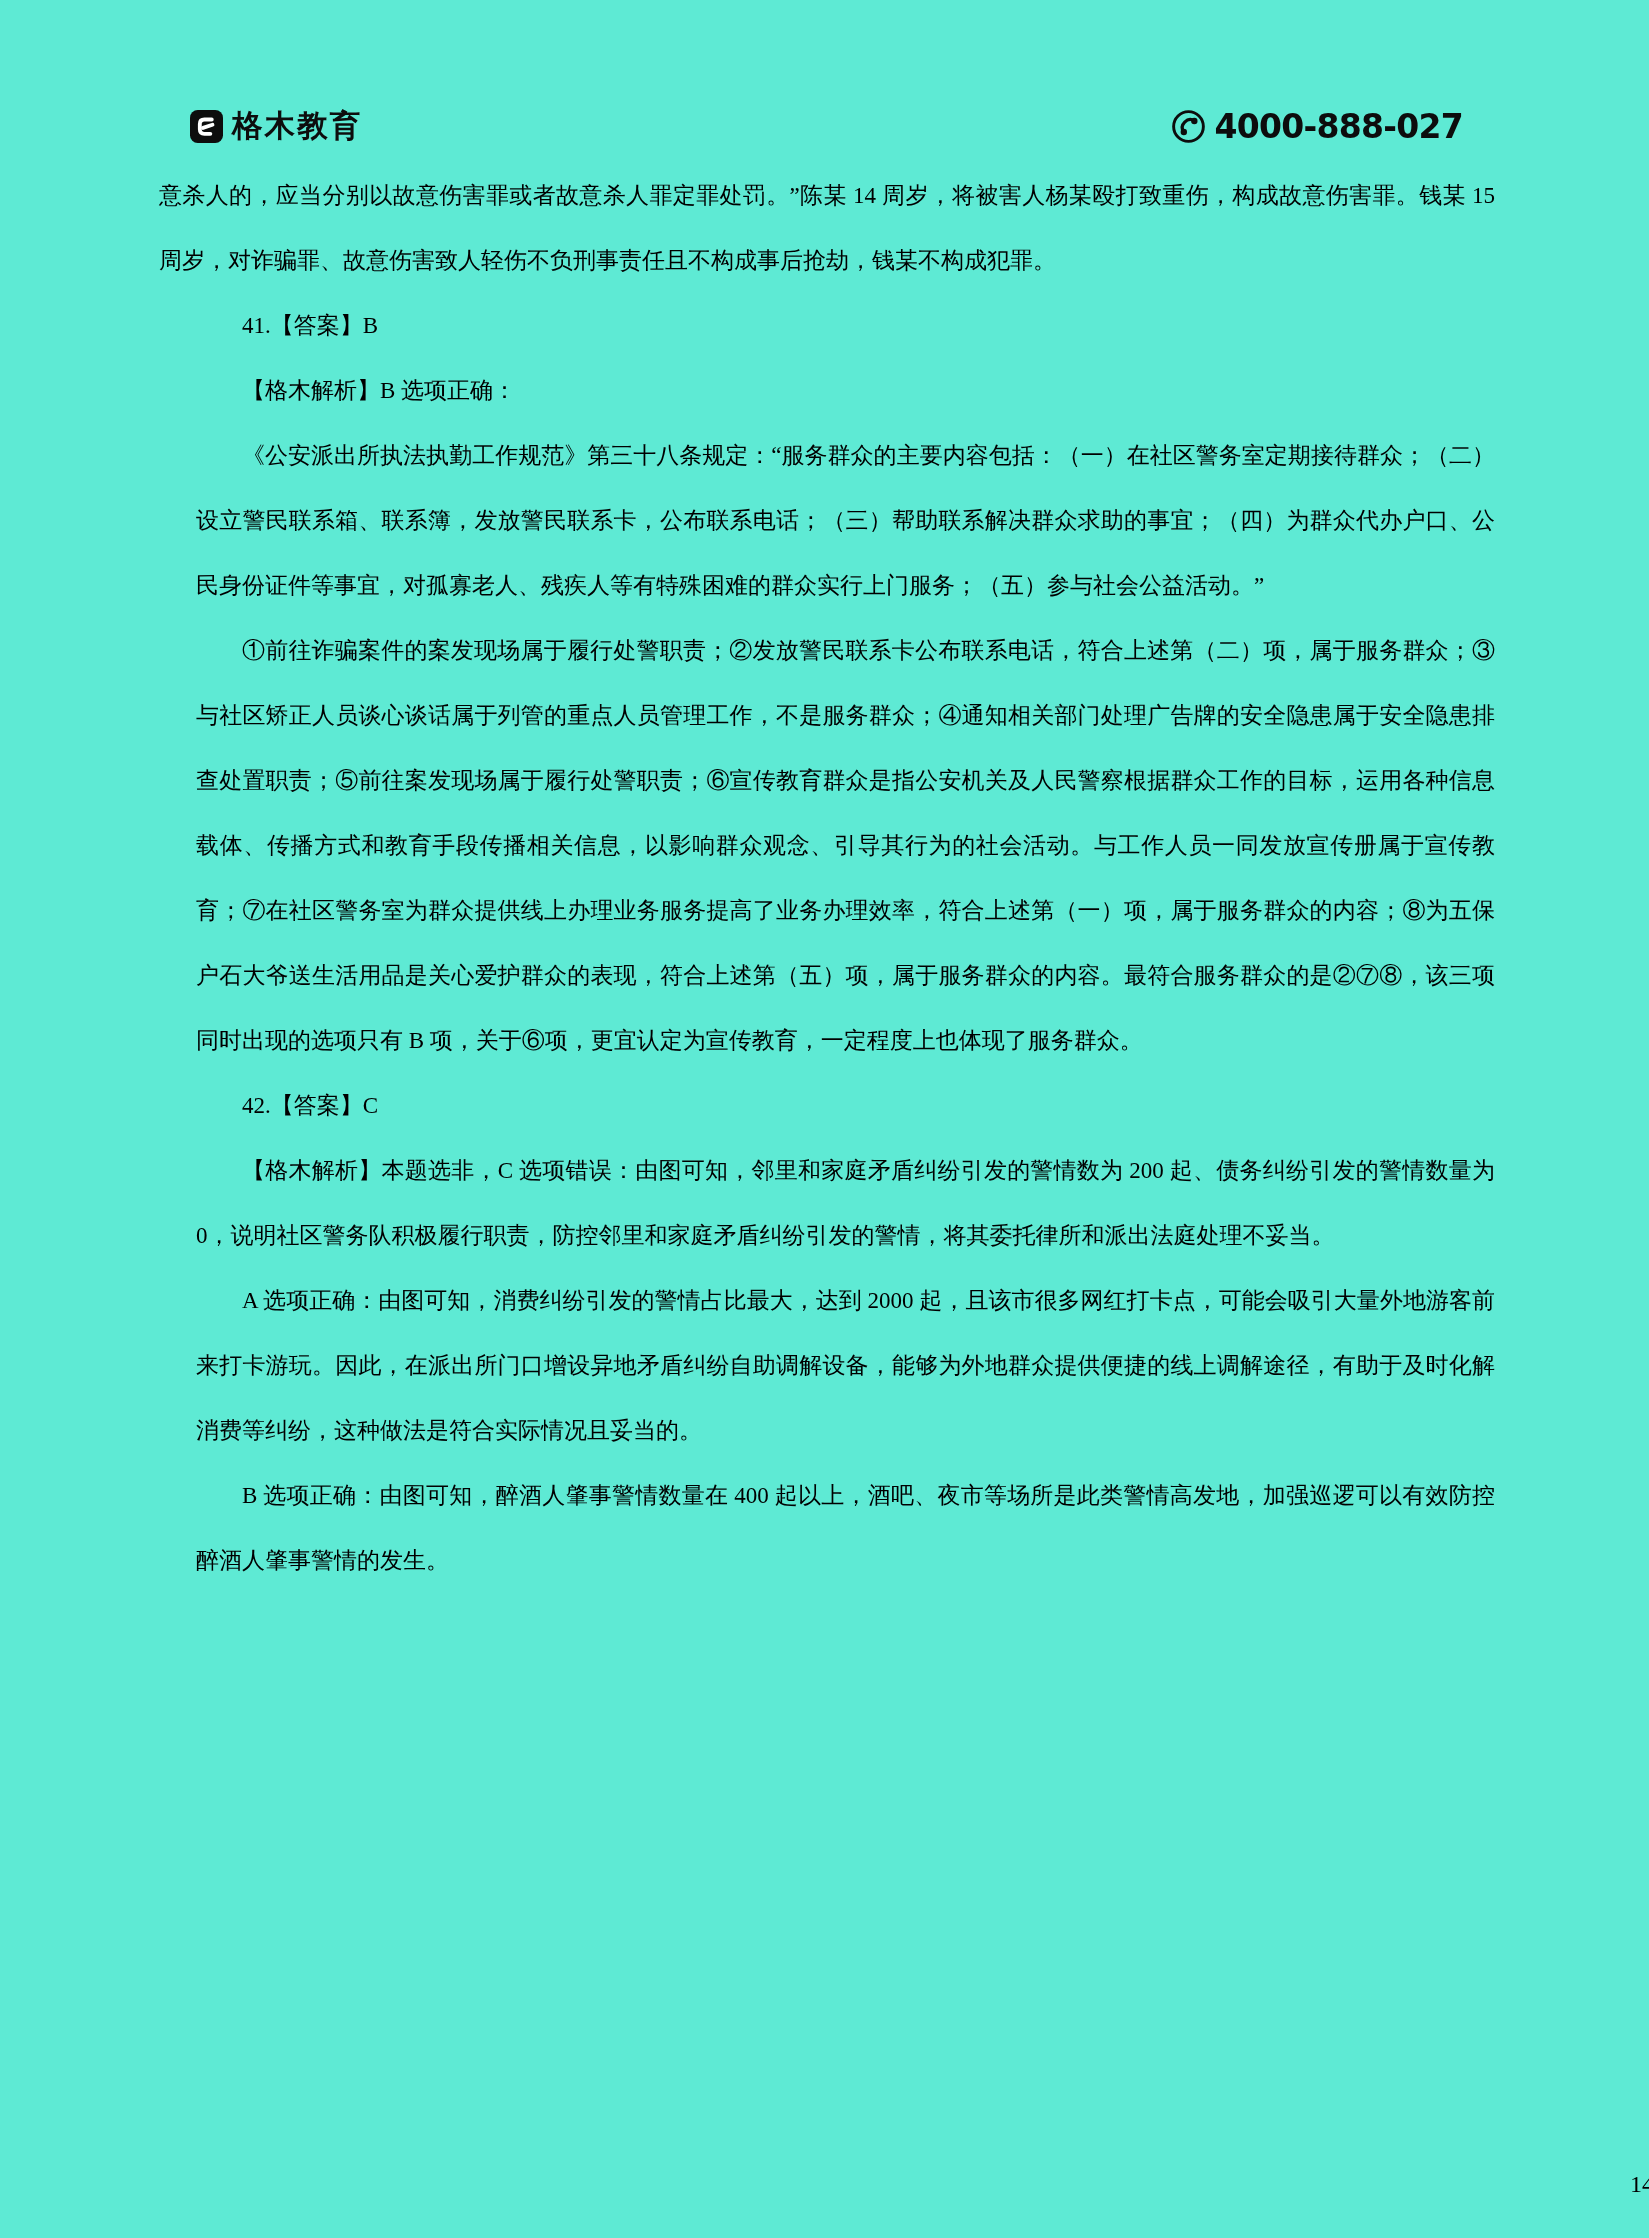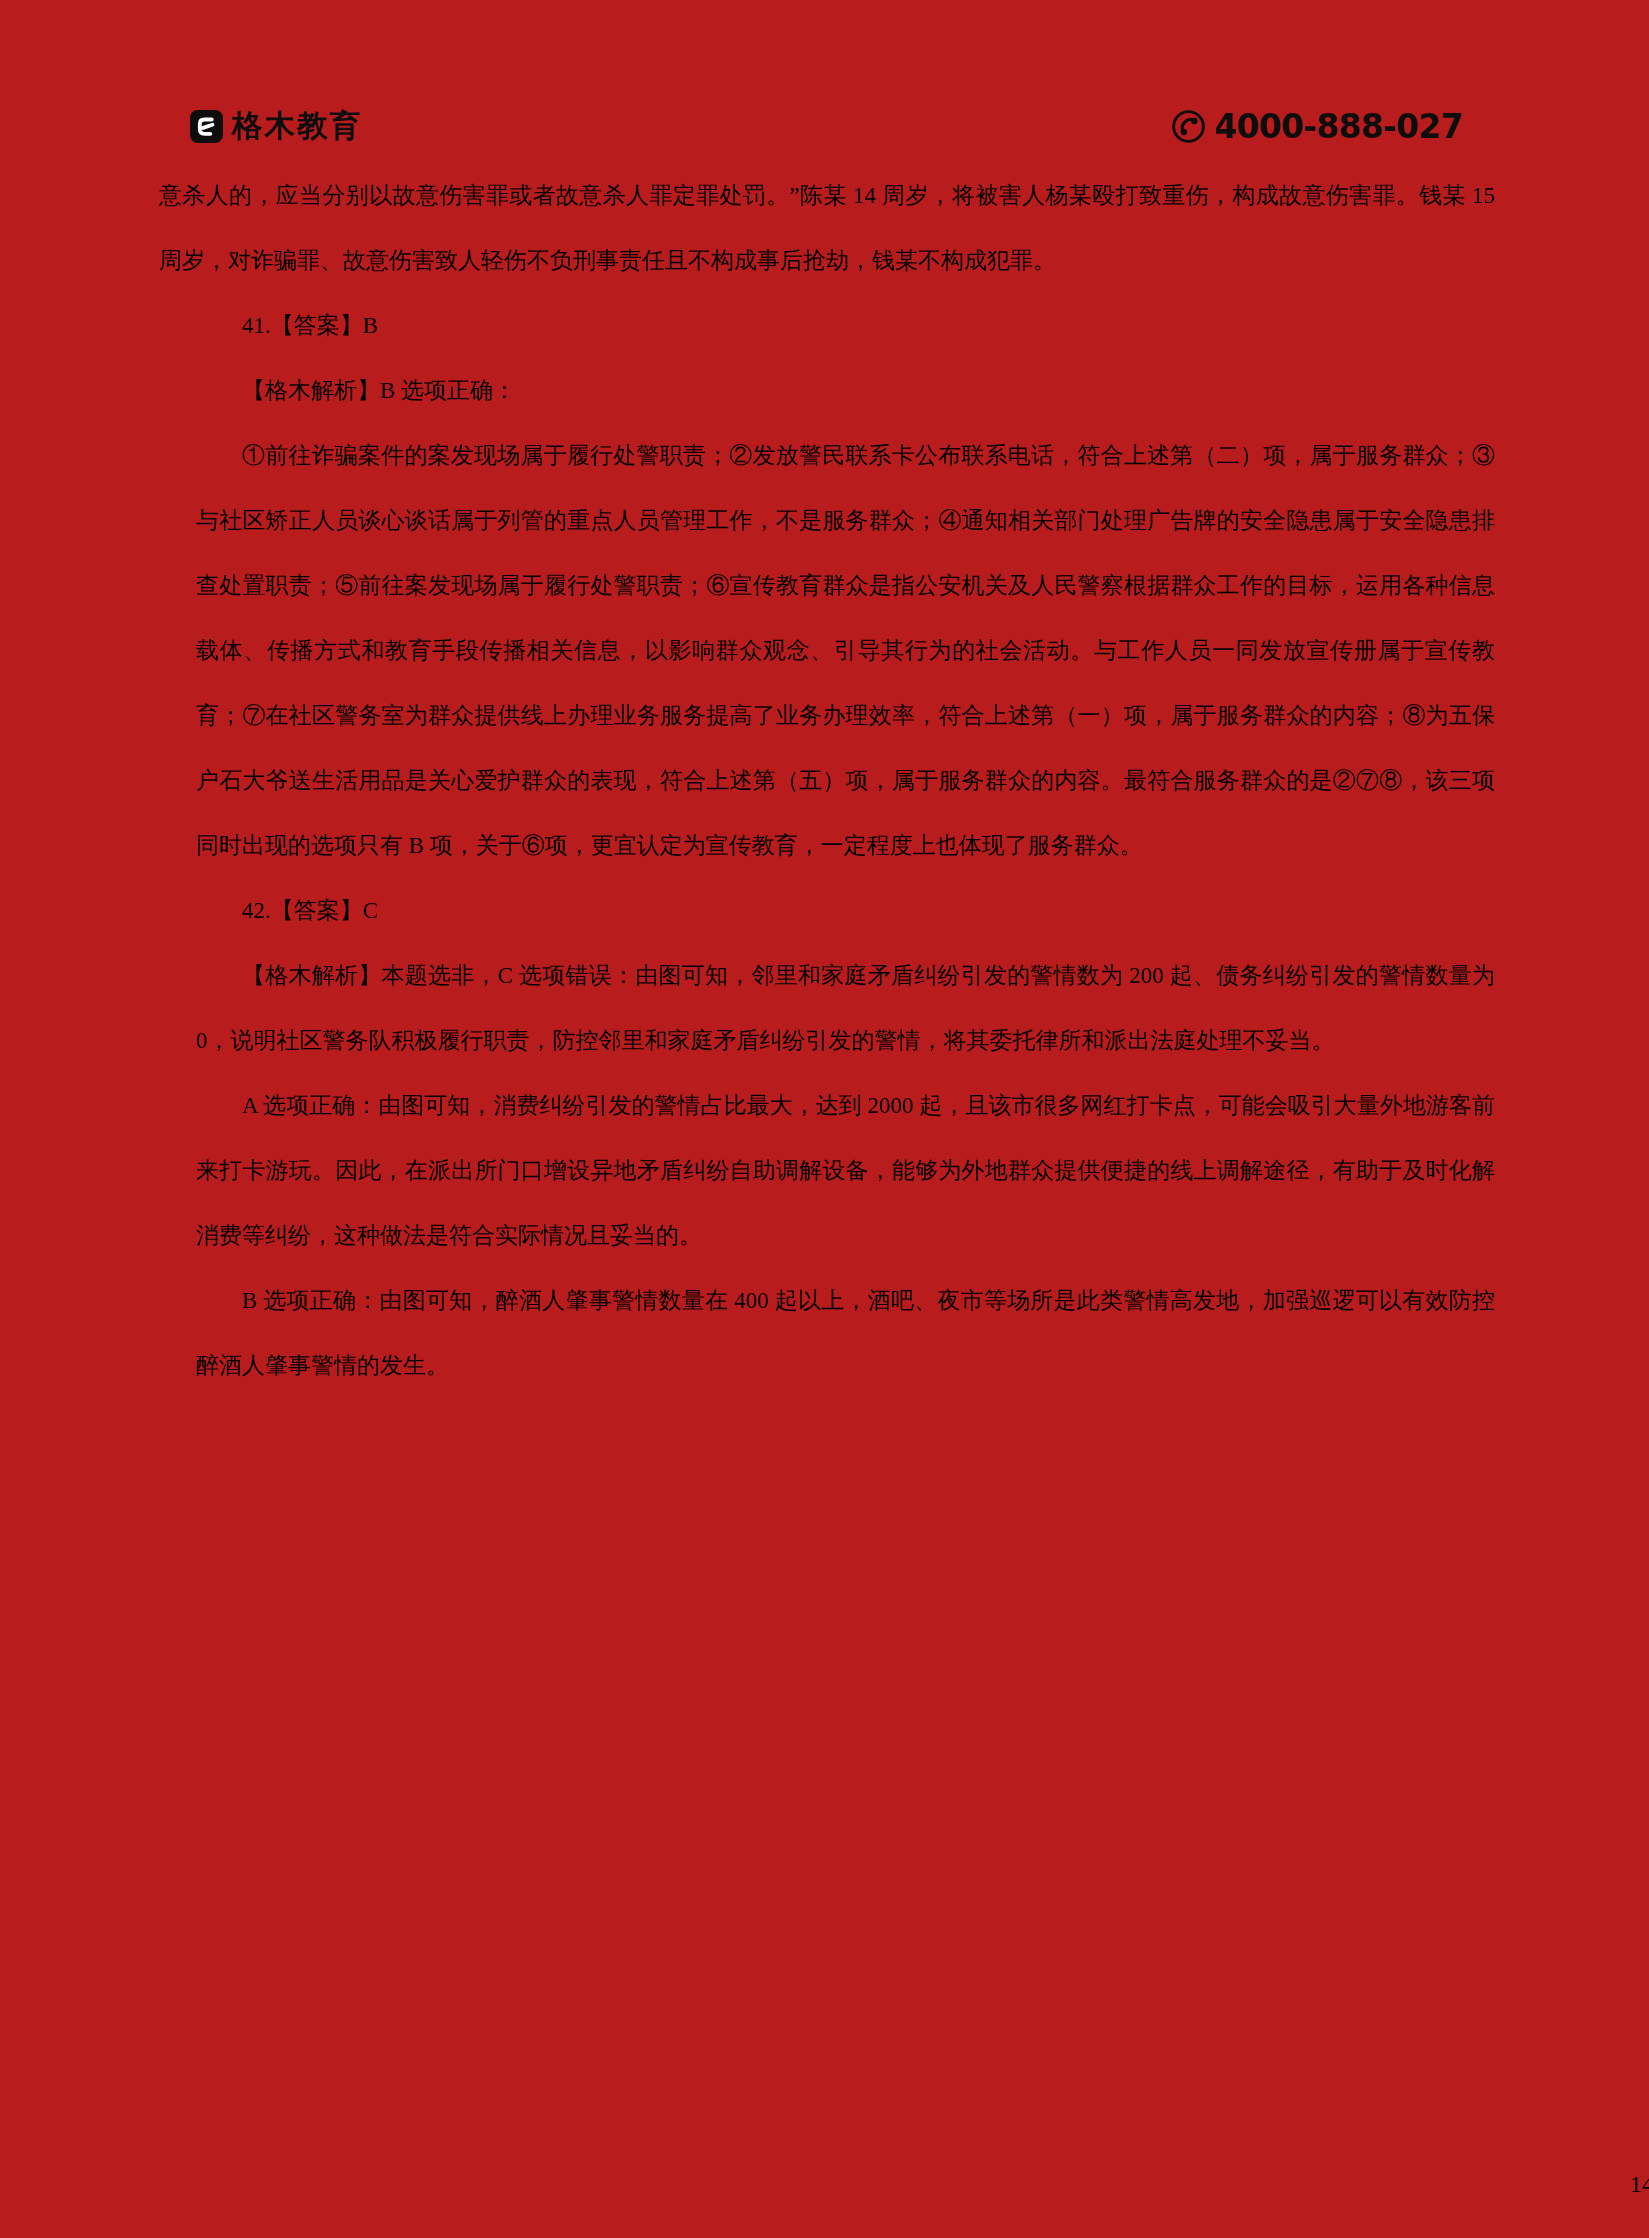--- a/index.html
+++ b/index.html
@@ -1,20 +1,20 @@
 <!DOCTYPE html>
 <html style="font-size:11px"><head>
 <meta charset="utf-8">
 <style>
   html, body { margin: 0; padding: 0; background: #ffffff; }
   .page {
     position: relative;
     width: 1650px;
     height: 2239px;
-    background: #b91c1c;
+    background: #5eead4;
     color: #000000;
     font-family: "Liberation Serif", "DejaVu Serif", serif;
     overflow: hidden;
   }
   .header {
     position: absolute;
     top: 103px;
     left: 190px;
     right: 187px;
     height: 46px;
@@ -89,20 +89,21 @@
         </svg>
       </span>
       <span class="phone-number">4000-888-027</span>
     </div>
   </div>
 
   <div class="content">
     <p class="para">意杀人的，应当分别以故意伤害罪或者故意杀人罪定罪处罚。”陈某 14 周岁，将被害人杨某殴打致重伤，构成故意伤害罪。钱某 15 周岁，对诈骗罪、故意伤害致人轻伤不负刑事责任且不构成事后抢劫，钱某不构成犯罪。</p>
     <p class="para indent">41.【答案】B</p>
     <p class="para indent">【格木解析】B 选项正确：</p>
+    <p class="para indent">《公安派出所执法执勤工作规范》第三十八条规定：“服务群众的主要内容包括：（一）在社区警务室定期接待群众；（二）设立警民联系箱、联系簿，发放警民联系卡，公布联系电话；（三）帮助联系解决群众求助的事宜；（四）为群众代办户口、公民身份证件等事宜，对孤寡老人、残疾人等有特殊困难的群众实行上门服务；（五）参与社会公益活动。”</p>
     <p class="para indent">①前往诈骗案件的案发现场属于履行处警职责；②发放警民联系卡公布联系电话，符合上述第（二）项，属于服务群众；③与社区矫正人员谈心谈话属于列管的重点人员管理工作，不是服务群众；④通知相关部门处理广告牌的安全隐患属于安全隐患排查处置职责；⑤前往案发现场属于履行处警职责；⑥宣传教育群众是指公安机关及人民警察根据群众工作的目标，运用各种信息载体、传播方式和教育手段传播相关信息，以影响群众观念、引导其行为的社会活动。与工作人员一同发放宣传册属于宣传教育；⑦在社区警务室为群众提供线上办理业务服务提高了业务办理效率，符合上述第（一）项，属于服务群众的内容；⑧为五保户石大爷送生活用品是关心爱护群众的表现，符合上述第（五）项，属于服务群众的内容。最符合服务群众的是②⑦⑧，该三项同时出现的选项只有 B 项，关于⑥项，更宜认定为宣传教育，一定程度上也体现了服务群众。</p>
     <p class="para indent">42.【答案】C</p>
     <p class="para indent">【格木解析】本题选非，C 选项错误：由图可知，邻里和家庭矛盾纠纷引发的警情数为 200 起、债务纠纷引发的警情数量为 0，说明社区警务队积极履行职责，防控邻里和家庭矛盾纠纷引发的警情，将其委托律所和派出法庭处理不妥当。</p>
     <p class="para indent">A 选项正确：由图可知，消费纠纷引发的警情占比最大，达到 2000 起，且该市很多网红打卡点，可能会吸引大量外地游客前来打卡游玩。因此，在派出所门口增设异地矛盾纠纷自助调解设备，能够为外地群众提供便捷的线上调解途径，有助于及时化解消费等纠纷，这种做法是符合实际情况且妥当的。</p>
     <p class="para indent">B 选项正确：由图可知，醉酒人肇事警情数量在 400 起以上，酒吧、夜市等场所是此类警情高发地，加强巡逻可以有效防控醉酒人肇事警情的发生。</p>
   </div>
 
   <div class="footer">
     <span>149</span>
   </div>

